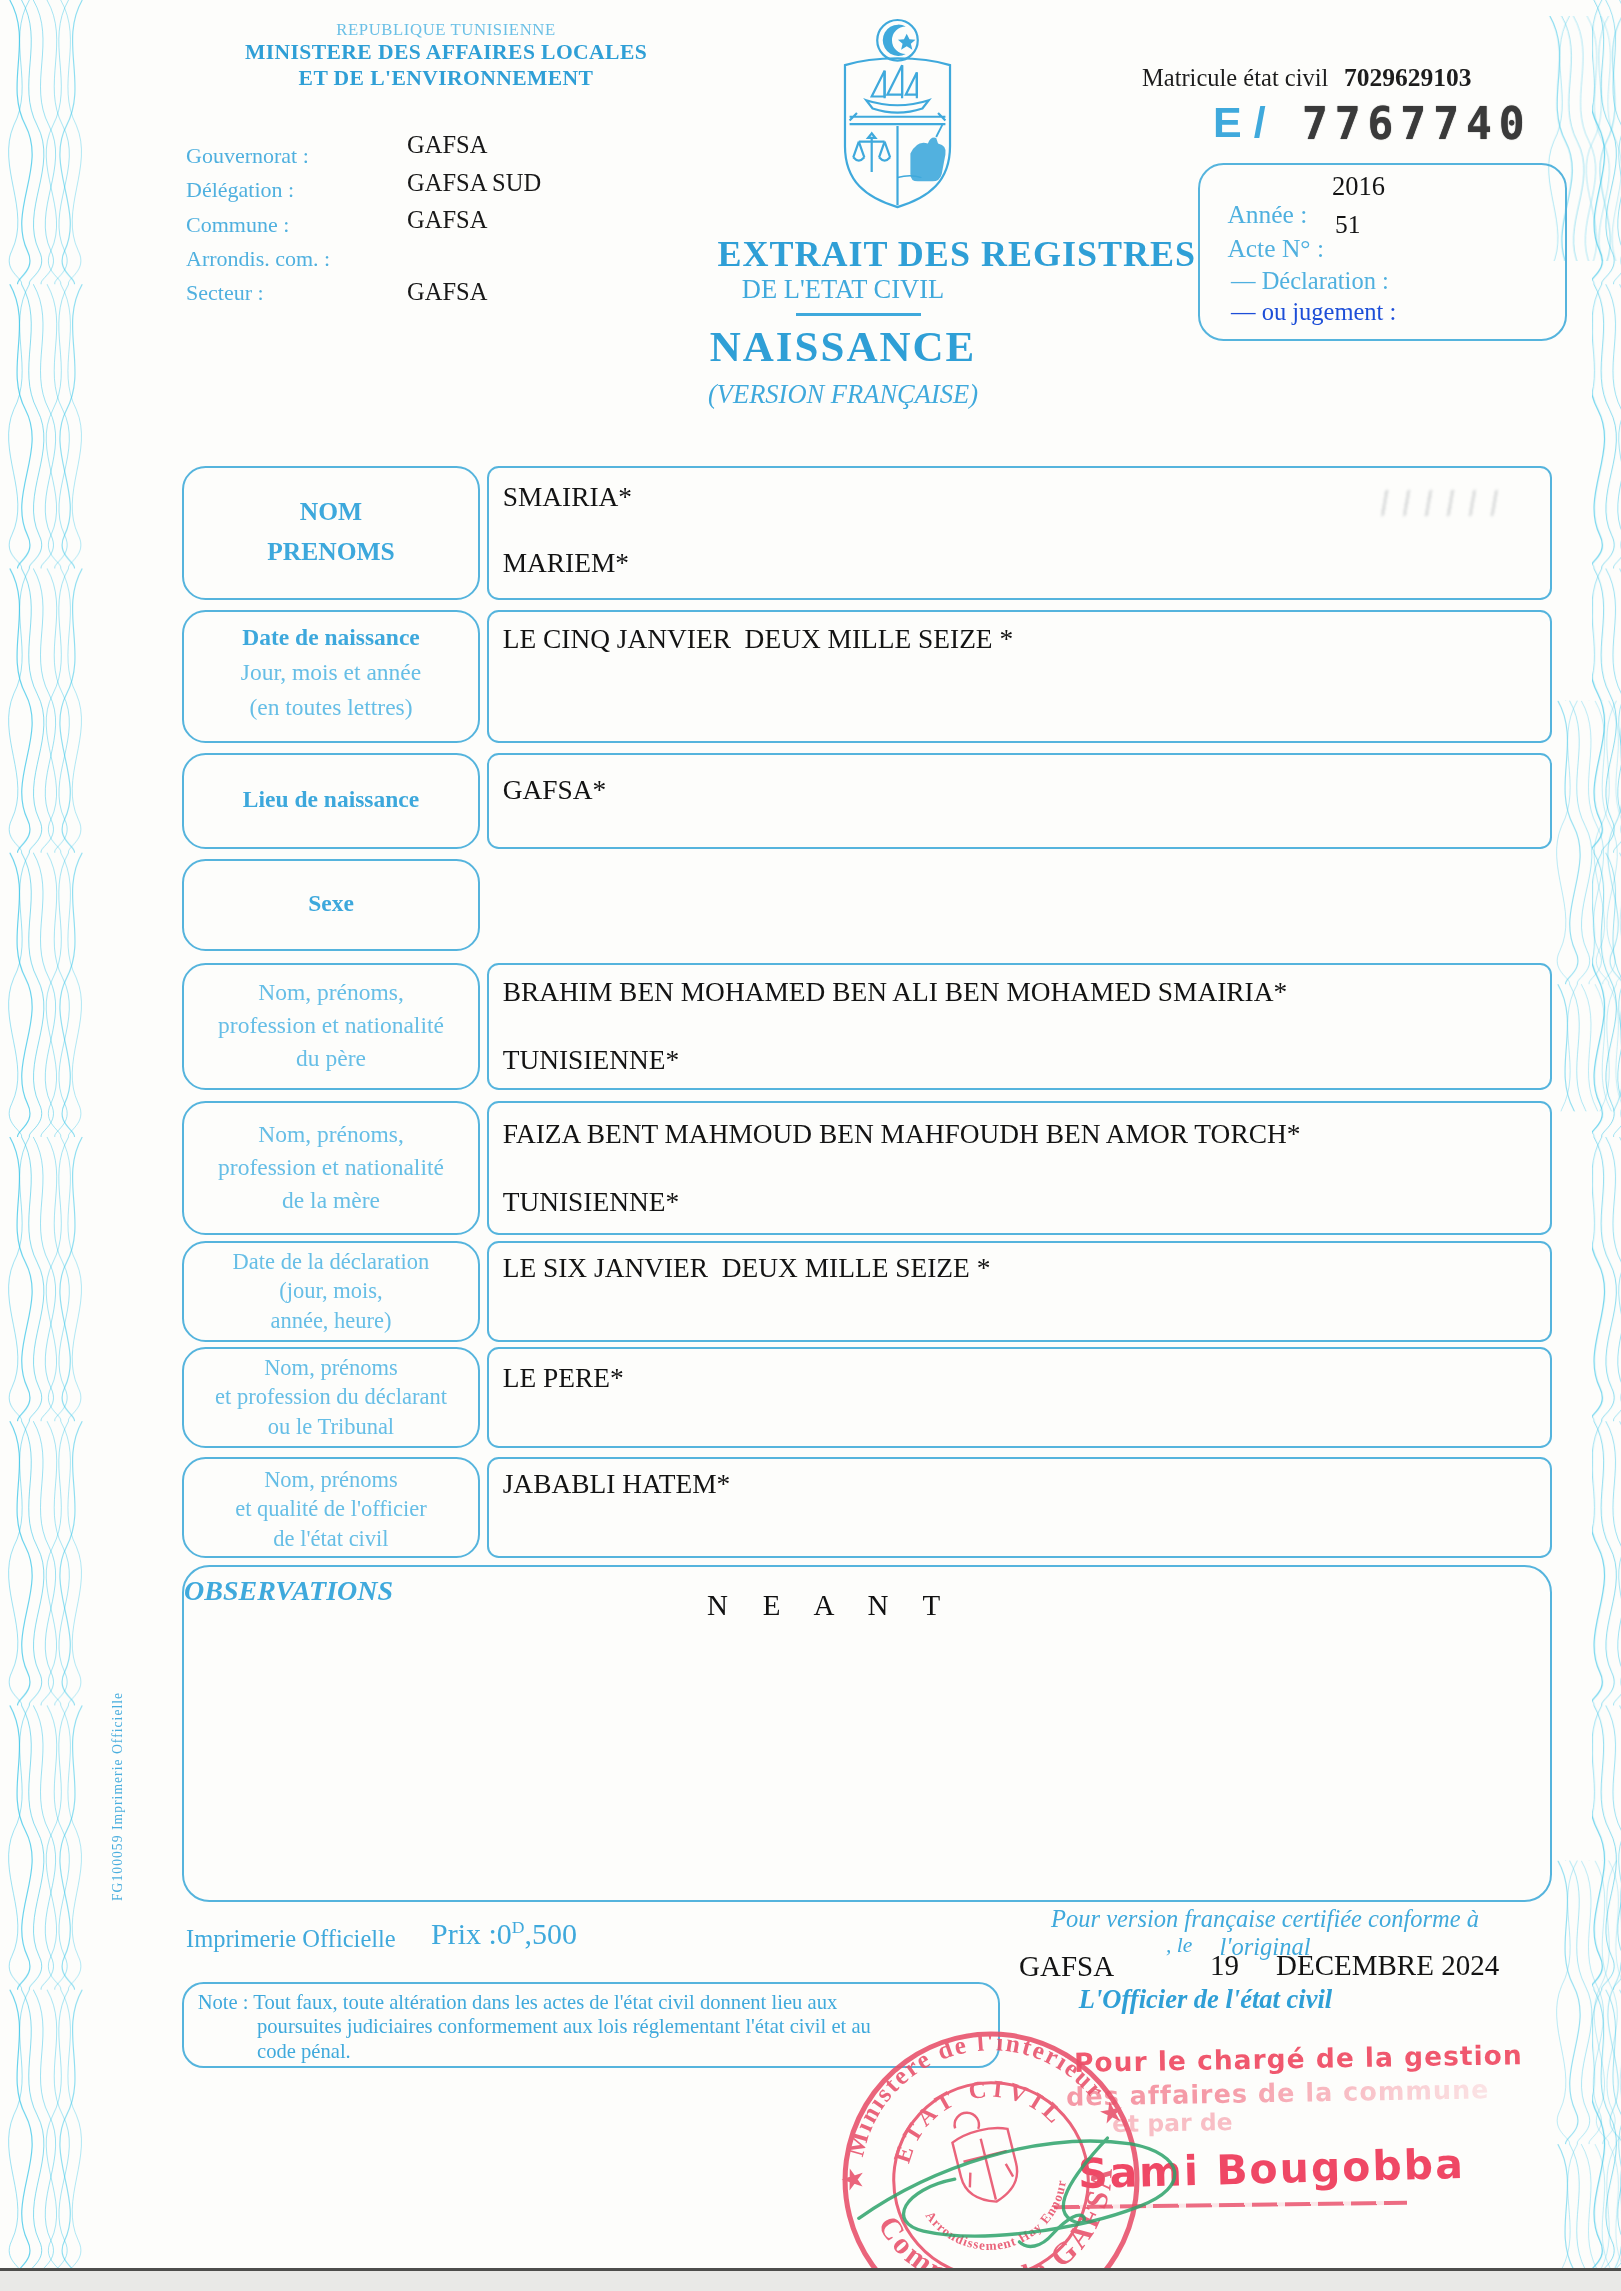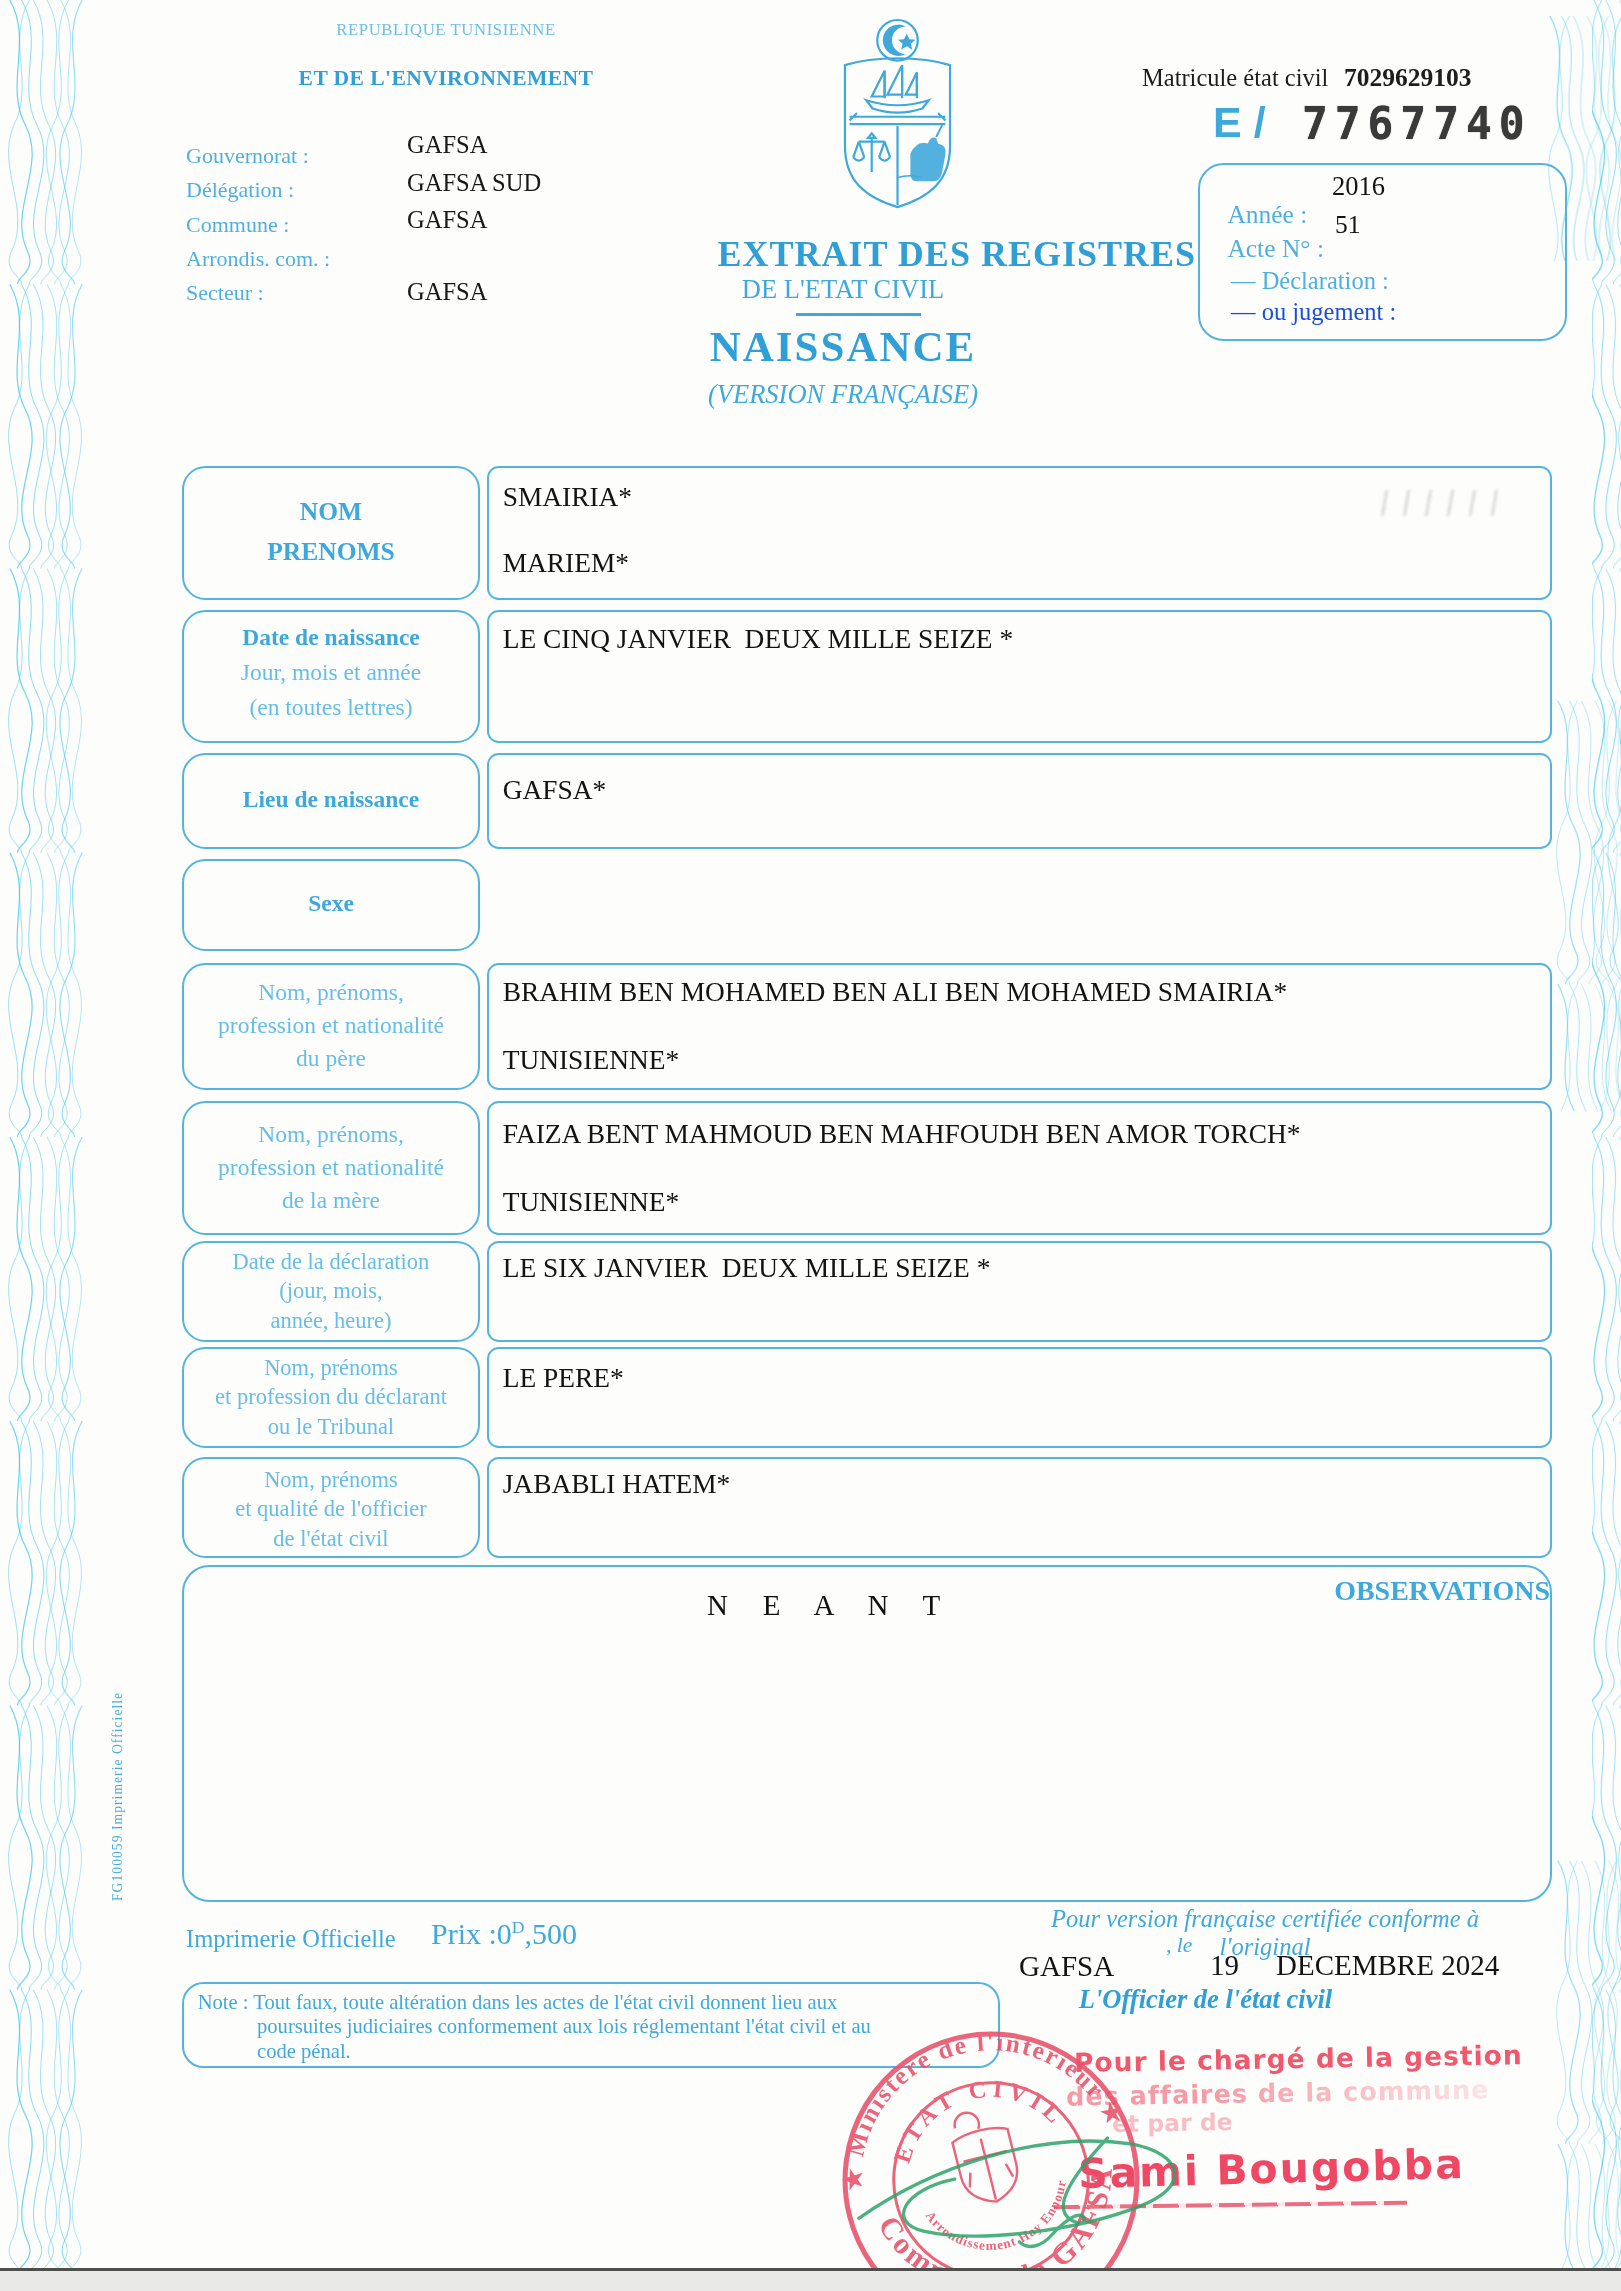--- a/index.html
+++ b/index.html
@@ -36,21 +36,21 @@
   .lbox{left:182px;width:294px;border:2.5px solid #55b4dd;border-radius:23.5px;text-align:center;}
   .vbox{left:487px;width:1061px;border:2.5px solid #55b4dd;border-radius:11.8px;}
   .lbox div{position:absolute;left:0;width:100%;}
   .vbox div{position:absolute;left:13.7px;right:9.8px;font-size:27.4px;color:#131313;white-space:pre-wrap;}
   .lb-b{font-weight:bold;font-size:25.5px;color:#3da8dc;}
   .lb-r{font-size:23.5px;color:#66bee6;}
   .smudge{left:1377px;top:490px;width:127px;height:25.5px;filter:blur(1.5px);opacity:.45;
           background:repeating-linear-gradient(100deg,transparent 0 8.8px,#8a8f94 8.8px 10.8px,transparent 10.8px 21.6px);}
   
   .obox{left:182px;top:1565px;width:1366px;height:333px;border:2.5px solid #55b4dd;border-radius:27.4px;}
-  .obs-title{left:0;top:7.8px;width:100%;text-align:right;font-weight:bold;font-size:28px;color:#3fa9dc;position:absolute;}
+  .obs-title{left:0;top:7.8px;width:100%;text-align:left;font-weight:bold;font-style:italic;font-size:28px;color:#3fa9dc;position:absolute;}
   .obs-neant{left:372px;top:21.6px;width:549px;text-align:center;font-weight:normal;font-size:29px;letter-spacing:13.7px;color:#111;position:absolute;}
   
   .sidevert{left:110px;top:1666px;height:235px;writing-mode:vertical-rl;transform:rotate(180deg);
             font-size:13.7px;color:#4aaede;letter-spacing:1px;}
   .imprim{left:186px;top:1925px;font-size:24.5px;color:#3fa9dc;}
   .prix{left:431px;top:1917px;font-size:30px;color:#3fa9dc;}
   .prix sup{font-size:17.6px;}
   .notebox{left:182px;top:1982px;width:814px;height:82px;border:2.5px solid #55b4dd;border-radius:21.6px;font-size:20.6px;color:#3fa9dc;}
   .notebox div{position:absolute;white-space:nowrap;}
   .nl1{left:13.7px;top:6.9px;} .nl2{left:73px;top:31px;} .nl3{left:73px;top:56px;}
@@ -103,20 +103,21 @@
     <rect width="96" height="250" fill="url(#gw)"></rect>
   </svg>
   <svg class="abs" style="left:1548;top:700" width="88" height="412" viewBox="0 0 90 420" opacity=".7">
     <rect width="96" height="420" fill="url(#gw)"></rect>
   </svg>
   <svg class="abs" style="left:1548;top:1860" width="88" height="447" viewBox="0 0 90 456" opacity=".7">
     <rect width="96" height="456" fill="url(#gw)"></rect>
   </svg>
 
   <div class="abs republic">REPUBLIQUE TUNISIENNE</div>
+  <div class="abs ministry m1">MINISTERE DES AFFAIRES LOCALES</div>
   <div class="abs ministry m2">ET DE L'ENVIRONNEMENT</div>
 
   <div class="abs fldlab" style="top:143px">Gouvernorat :</div>
   <div class="abs fldval" style="top:131px">GAFSA</div>
   <div class="abs fldlab" style="top:177px">Délégation :</div>
   <div class="abs fldval" style="top:169px">GAFSA SUD</div>
   <div class="abs fldlab" style="top:212px">Commune :</div>
   <div class="abs fldval" style="top:206px">GAFSA</div>
   <div class="abs fldlab" style="top:246px">Arrondis. com. :</div>
   <div class="abs fldval" style="top:246px"></div>

